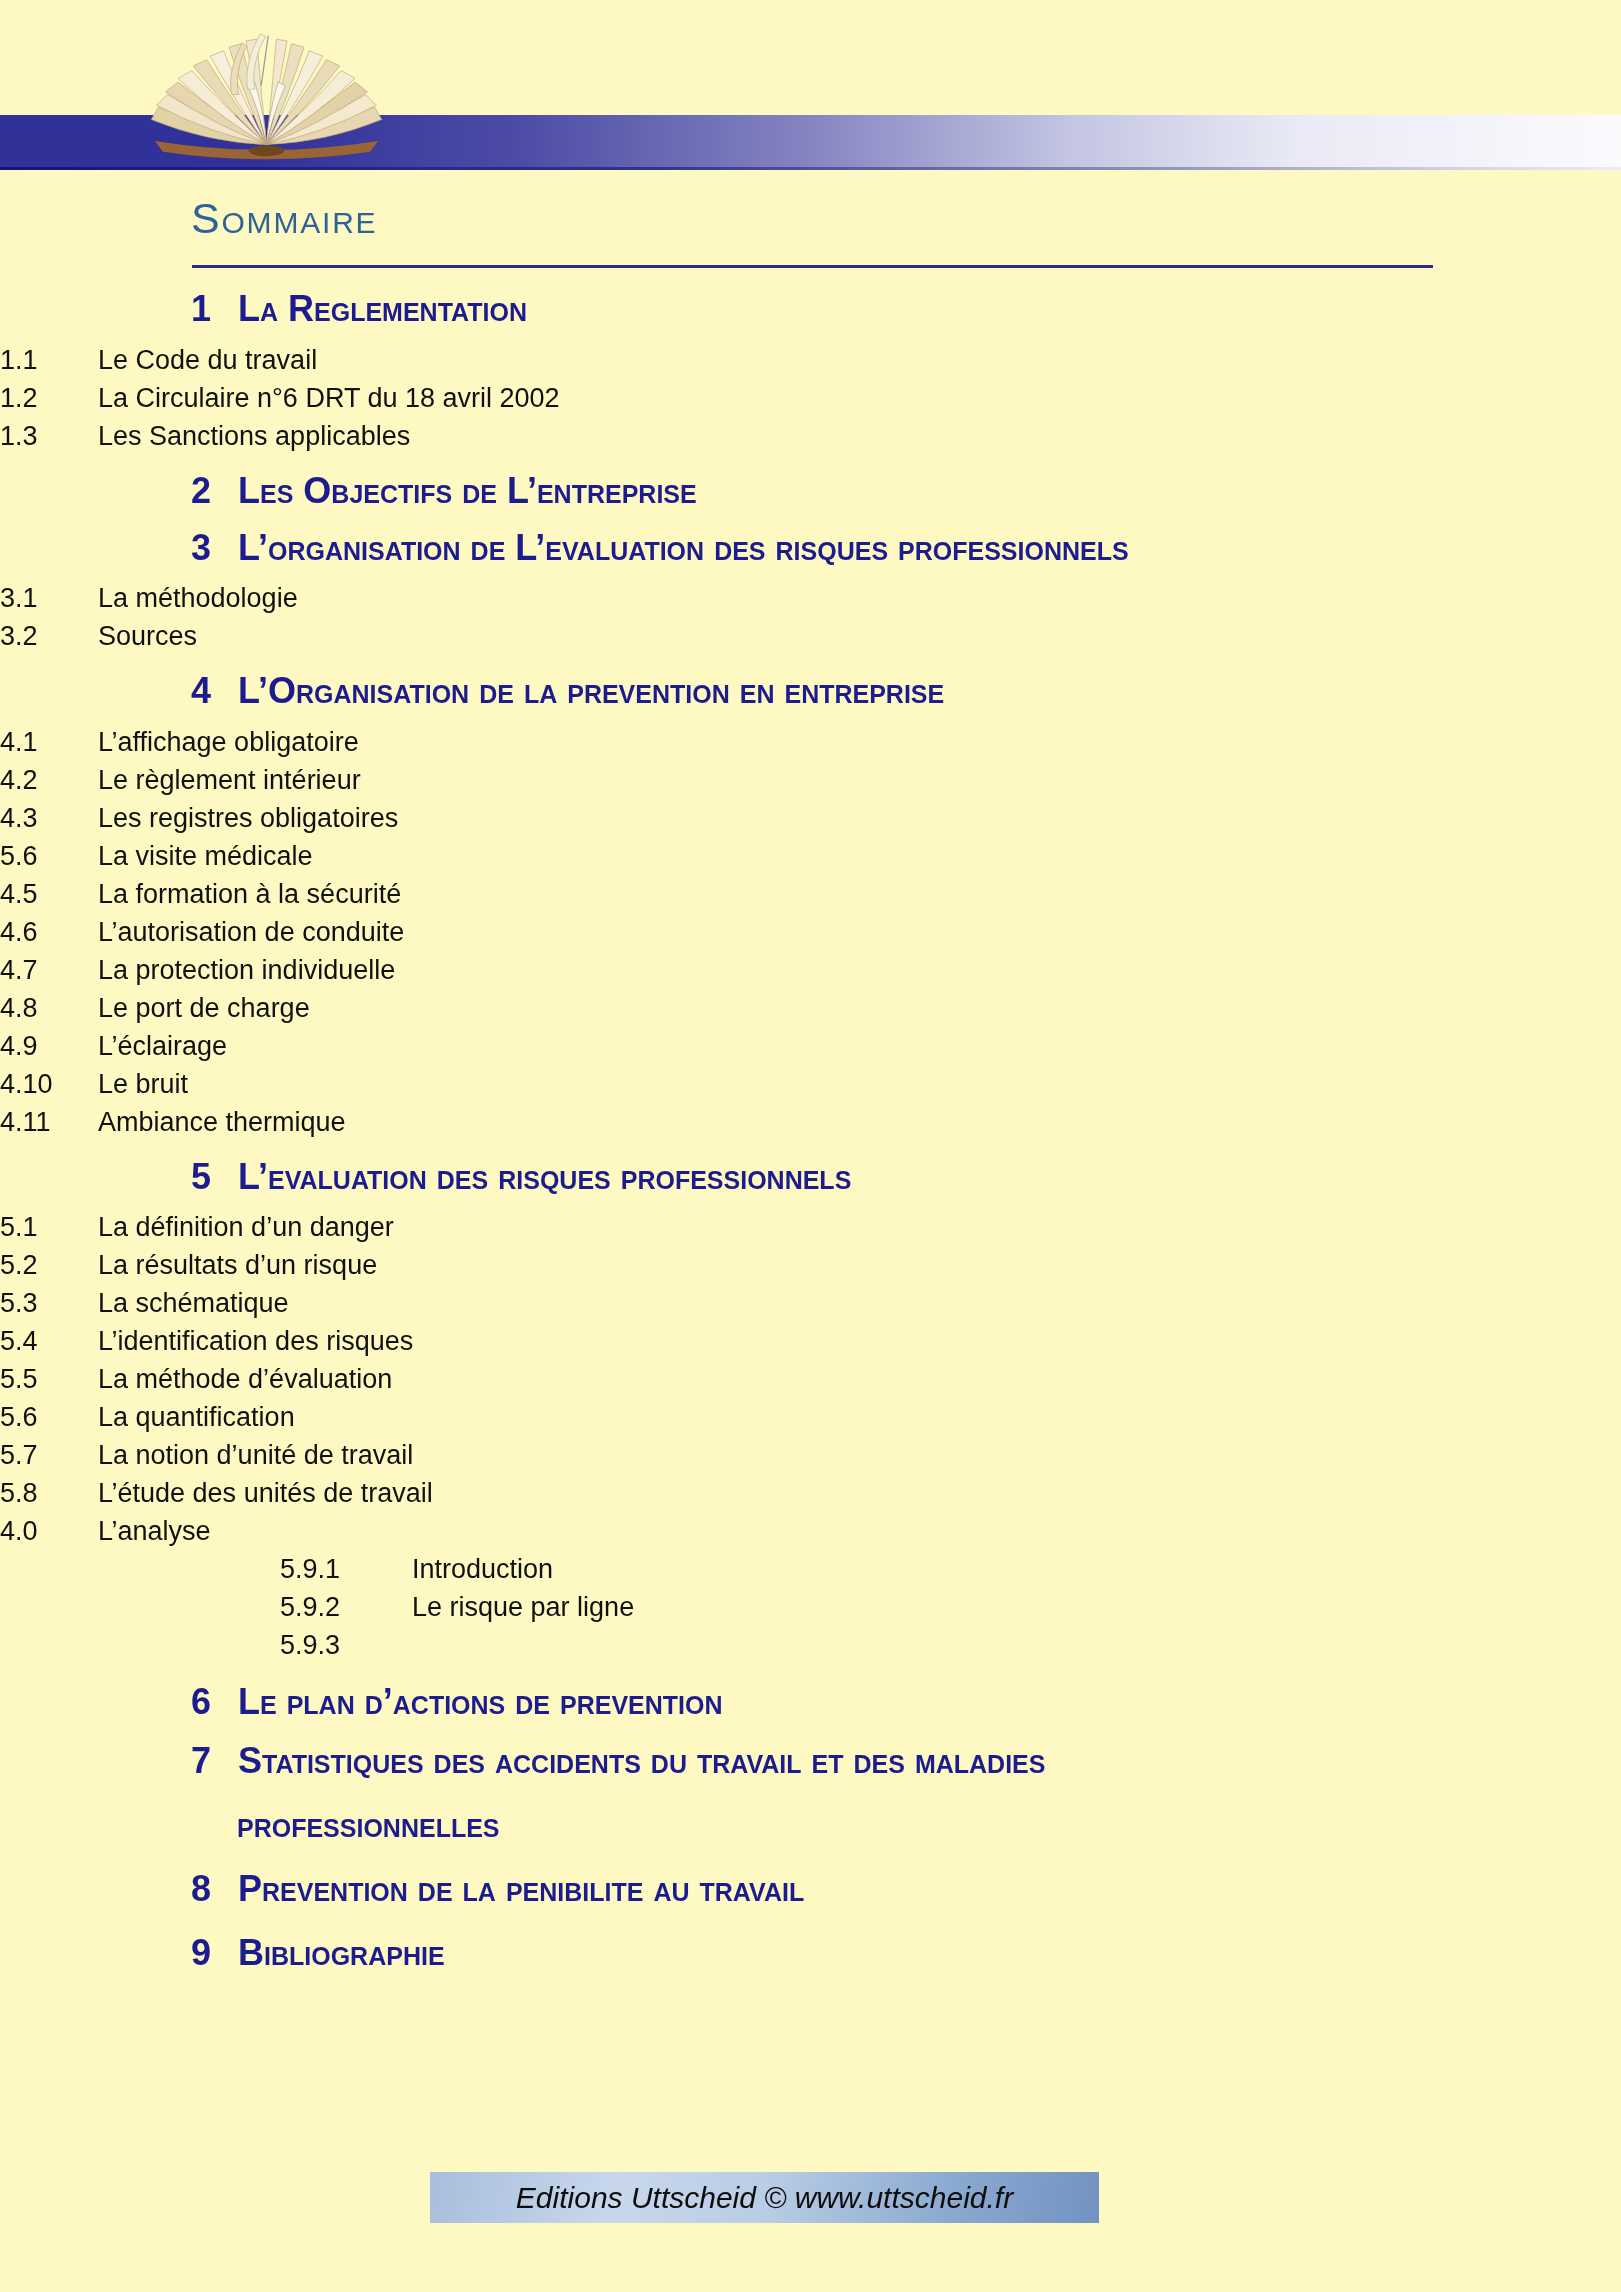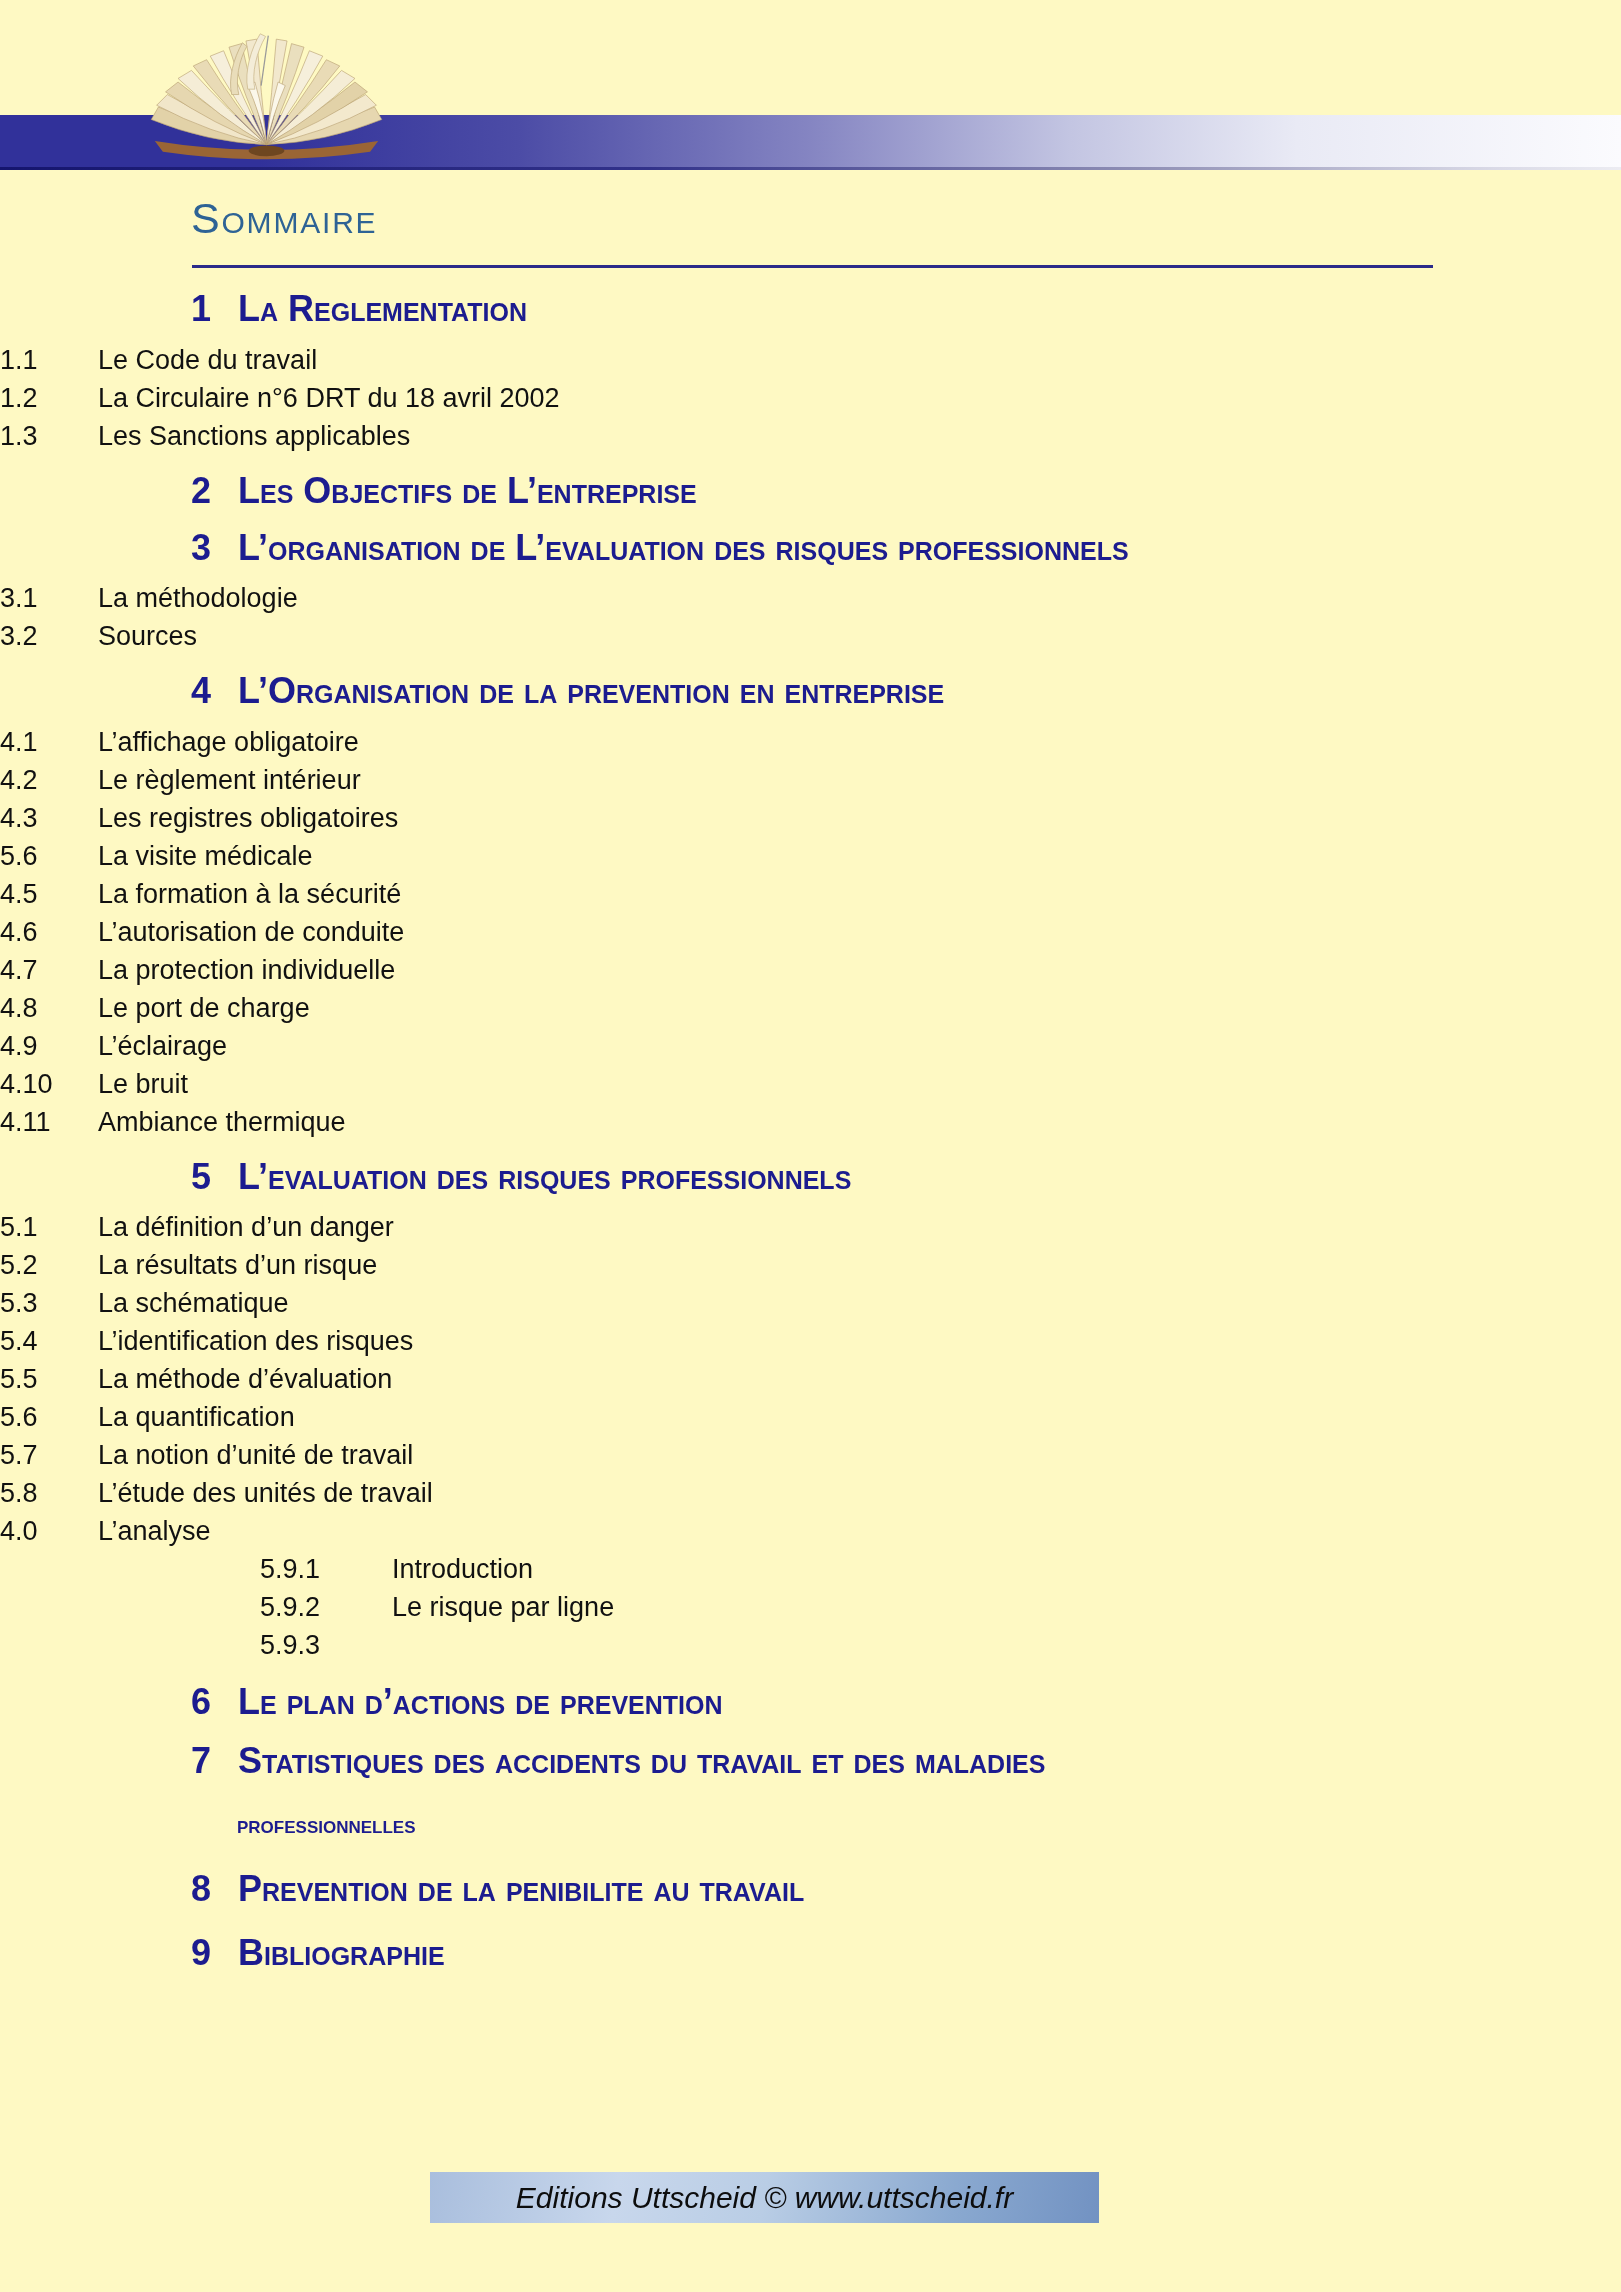--- a/index.html
+++ b/index.html
@@ -58,34 +58,34 @@
     font-weight: bold;
     font-size: 36px;
     line-height: 39px;
     font-variant: small-caps;
     color: #1c1c8f;
   }
   .hsec .num { width: 47px; flex: none; font-variant: normal; }
   .hsec-cont {
     padding-left: 237px;
     font-weight: bold;
-    font-size: 24px;
+    font-size: 36px;
     line-height: 39px;
     font-variant: small-caps;
     color: #1c1c8f;
   }
   .subs { margin-top: 12.5px; }
   .sub {
     display: flex;
     font-size: 27px;
     line-height: 38px;
     color: #111111;
   }
   .sub .num { width: 98px; flex: none; }
-  .subsub { padding-left: 260px; }
+  .subsub { padding-left: 260px; margin-left: 20px; }
   .subsub .num { width: 132px; }
 
   .mt20 { margin-top: 18px; }
   .mt22 { margin-top: 19.7px; }
   .mt24 { margin-top: 21.5px; }
   .mt28 { margin-top: 25px; }
 
   
   .footer {
     position: absolute;

